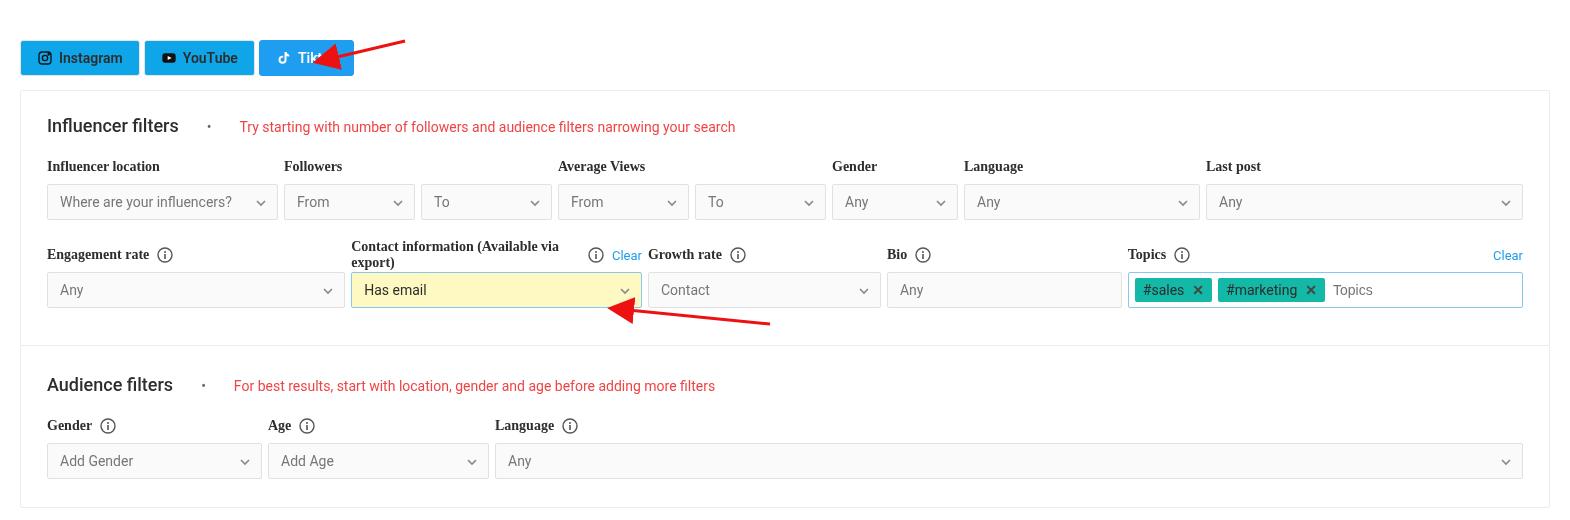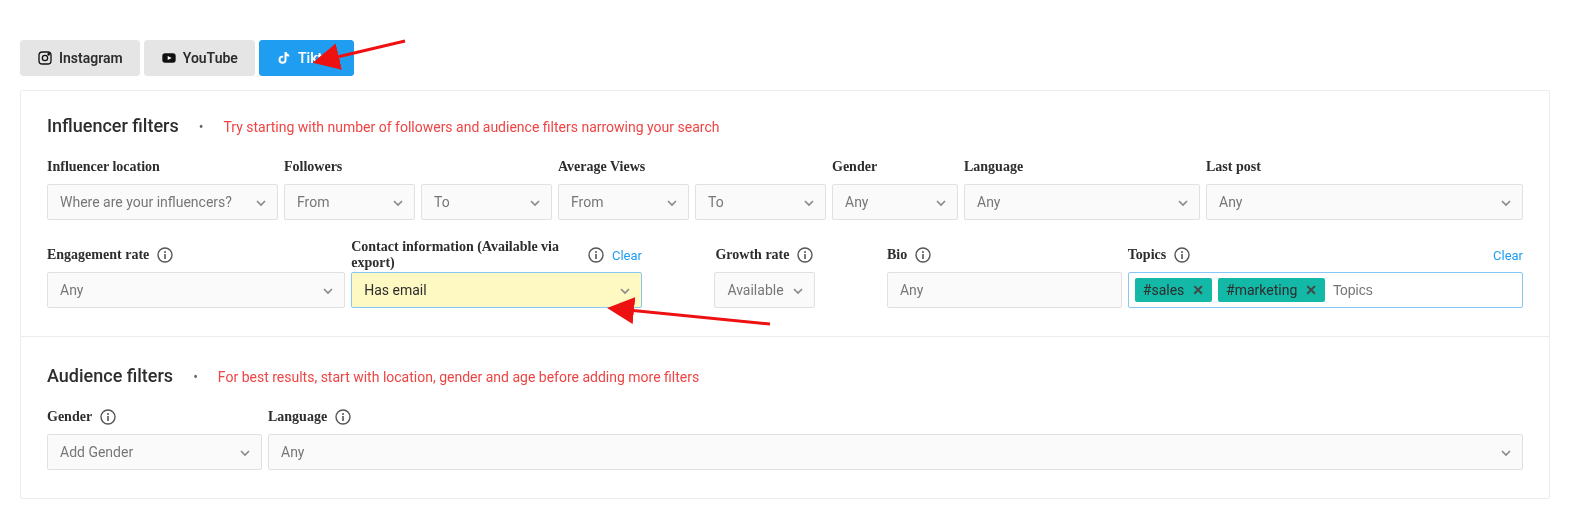--- a/index.html
+++ b/index.html
@@ -19,39 +19,39 @@
     position: relative;
   }
   .tab {
     display: inline-flex;
     align-items: center;
     gap: 6px;
     padding: 9px 16px;
     font-size: 14px;
     font-weight: 600;
     border: 1px solid #e5e5e5;
-    background: #e5e5e5;
+    background: #0ea5e9;
     color: #2d2d2d;
     cursor: pointer;
     border-radius: 3px;
     margin-right: 4px;
   }
   .tab.active {
     background: #1f9df0;
     color: #fff;
     border-color: #1f9df0;
   }
   .tab .ico { width: 16px; height: 16px; display:inline-flex; align-items:center; justify-content:center; }
   .panel {
     margin: 14px 20px 0 20px;
     border: 1px solid #ececec;
     border-radius: 2px;
     padding: 24px 26px 28px 26px;
   }
-  .sec-head { display: flex; align-items: baseline; gap: 20px; margin-bottom: 22px; }
+  .sec-head { display: flex; align-items: baseline; gap: 28px; margin-bottom: 22px; }
   .sec-title { font-size: 18px; font-weight: 500; color: #2d2d2d; }
   .dot { color: #666; font-size: 14px; }
   .sec-sub { font-size: 14px; color: #ef4444; }
   .row { display: flex; gap: 6px; margin-bottom: 26px; flex-wrap: nowrap; }
   .field { display: flex; flex-direction: column; }
   .label-row { display: flex; align-items: center; gap: 8px; margin-bottom: 8px; height: 18px; }
   .label { font-size: 14px; font-weight: 600; color: #2d2d2d; font-family: Liberation Serif, serif; }
   .clear-link { font-size: 13px; color: #1f9df0; cursor: pointer; margin-left: auto; font-weight: 400; }
   .info { width: 16px; height: 16px; display:inline-flex; }
   .select, .input {
@@ -248,21 +248,21 @@
         </div>
       <div class="select">
         <span>Any</span>
         <span class="chev"><svg viewBox="0 0 12 12" width="12" height="12">
               <path d="M2 4l4 4 4-4" fill="none" stroke="#888" stroke-width="1.6"></path>
             </svg></span>
       </div>
     </div>
   </div>
 
-  <div class="row" style="margin-bottom:28px;">
+  <div class="row" style="margin-bottom:37px;">
     <div class="field" style="width:320px;">
       <div class="label-row">
         <span class="label">Engagement rate</span>
         <span class="info">
             <svg viewBox="0 0 16 16" width="16" height="16">
               <circle cx="8" cy="8" r="7" fill="none" stroke="#555" stroke-width="1.4"></circle>
               <circle cx="8" cy="5" r="1" fill="#555"></circle>
               <rect x="7.2" y="7" width="1.6" height="5" fill="#555"></rect>
             </svg>
           </span>
@@ -288,33 +288,33 @@
         <span class="clear-link">Clear</span>
       </div>
       <div class="select highlight">
         <span style="color:#2d2d2d;">Has email</span>
         <span class="chev"><svg viewBox="0 0 12 12" width="12" height="12">
               <path d="M2 4l4 4 4-4" fill="none" stroke="#888" stroke-width="1.6"></path>
             </svg></span>
       </div>
     </div>
 
-    <div class="field" style="width:250px;align-items:center;">
+    <div class="field" style="width:250px;">
       <div class="label-row">
         <span class="label">Growth rate</span>
         <span class="info">
             <svg viewBox="0 0 16 16" width="16" height="16">
               <circle cx="8" cy="8" r="7" fill="none" stroke="#555" stroke-width="1.4"></circle>
               <circle cx="8" cy="5" r="1" fill="#555"></circle>
               <rect x="7.2" y="7" width="1.6" height="5" fill="#555"></rect>
             </svg>
           </span>
       </div>
       <div class="select">
-        <span>Available</span>
+        <span>Contact</span>
         <span class="chev"><svg viewBox="0 0 12 12" width="12" height="12">
               <path d="M2 4l4 4 4-4" fill="none" stroke="#888" stroke-width="1.6"></path>
             </svg></span>
       </div>
     </div>
 
     <div class="field" style="width:252px;">
       <div class="label-row">
         <span class="label">Bio</span>
         <span class="info">
@@ -378,20 +378,38 @@
           </span>
       </div>
       <div class="select">
         <span>Add Gender</span>
         <span class="chev"><svg viewBox="0 0 12 12" width="12" height="12">
               <path d="M2 4l4 4 4-4" fill="none" stroke="#888" stroke-width="1.6"></path>
             </svg></span>
       </div>
     </div>
 
+    <div class="field" style="width:221px;">
+      <div class="label-row">
+        <span class="label">Age</span>
+        <span class="info">
+            <svg viewBox="0 0 16 16" width="16" height="16">
+              <circle cx="8" cy="8" r="7" fill="none" stroke="#555" stroke-width="1.4"></circle>
+              <circle cx="8" cy="5" r="1" fill="#555"></circle>
+              <rect x="7.2" y="7" width="1.6" height="5" fill="#555"></rect>
+            </svg>
+          </span>
+      </div>
+      <div class="select">
+        <span>Add Age</span>
+        <span class="chev"><svg viewBox="0 0 12 12" width="12" height="12">
+              <path d="M2 4l4 4 4-4" fill="none" stroke="#888" stroke-width="1.6"></path>
+            </svg></span>
+      </div>
+    </div>
 
     <div class="field" style="flex:1;">
       <div class="label-row">
         <span class="label">Language</span>
         <span class="info">
             <svg viewBox="0 0 16 16" width="16" height="16">
               <circle cx="8" cy="8" r="7" fill="none" stroke="#555" stroke-width="1.4"></circle>
               <circle cx="8" cy="5" r="1" fill="#555"></circle>
               <rect x="7.2" y="7" width="1.6" height="5" fill="#555"></rect>
             </svg>

